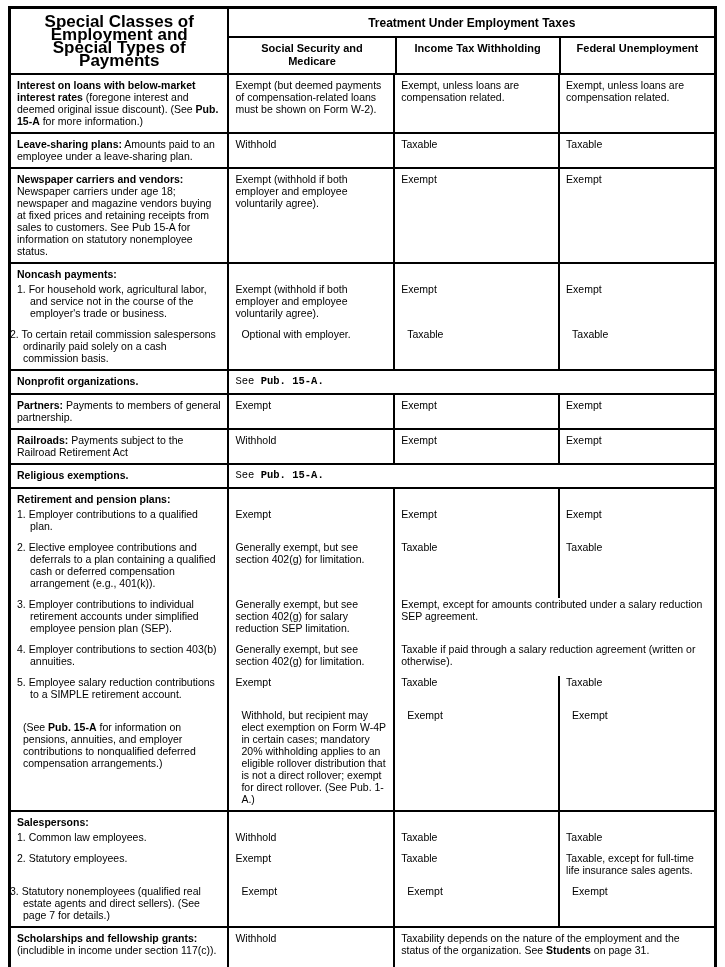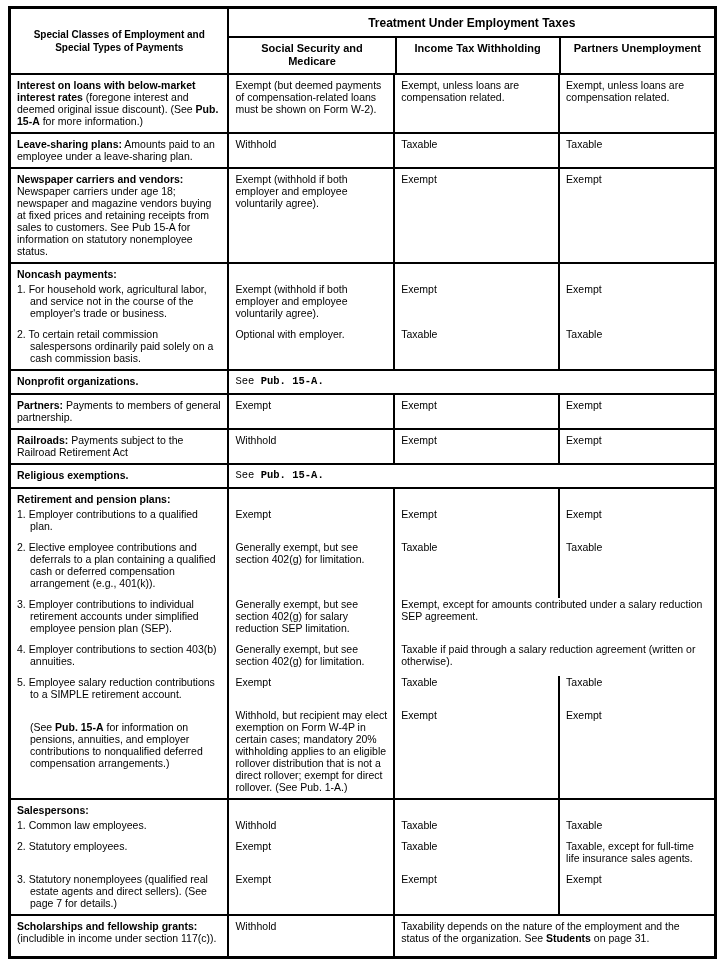--- a/index.html
+++ b/index.html
@@ -22,61 +22,61 @@
   .cell { border-left: 2px solid #000; padding: 4px 5px 5px 6px; }
   .c1 { border-left: none; }
   .bold, b { font-weight: bold; }
   .span24 { grid-column: 2 / 5; font-family: Liberation Mono, monospace; }
   .span34 { grid-column: 3 / 5; }
 
   
   .hdrrow { display: grid; grid-template-columns: 218fr 490fr; border-top: none; }
   .hc1 {
     display: flex; align-items: center; justify-content: center;
-    text-align: center; font-weight: bold; font-size: 10px; line-height: 13px;
+    text-align: center; font-weight: bold; font-size: 17px; line-height: 13px;
     padding: 4px 9px;
   }
   .hright { border-left: 2px solid #000; }
   .gtitle {
     text-align: center; font-weight: bold; font-size: 12px;
     padding: 8px 4px 7px 4px; border-bottom: 2px solid #000;
   }
   .subs { display: grid; grid-template-columns: 167fr 166fr 157fr; min-height: 32px; }
   .sub {
     border-left: 2px solid #000; text-align: center; font-weight: bold;
     font-size: 11px; line-height: 13px; padding: 4px 10px 5px 10px;
   }
   .sub:first-child { border-left: none; }
 
   
   .sechead { padding: 4px 5px 3px 6px; font-weight: bold; }
   .fill { padding: 0; }
   .icell { padding: 0 5px 9px 6px; }
-  .icell.last { padding-bottom: 5px; }
+  .icell.last { padding-bottom: 5px; padding-left: 12px; }
   .num { padding-left: 19px; text-indent: -13px; }
   .num p { margin: 0; }
   .inote { text-indent: 0; margin-top: 12px !important; }
 
   .h24 { min-height: 24px; }
   .h58 { min-height: 58px; }
   .h42 { min-height: 42px; }
 </style>
 </head>
 <body>
 
 <div class="tbl">
 
   <div class="trow hdrrow">
     <div class="hc1">Special Classes of Employment and Special Types of Payments</div>
     <div class="hright">
       <div class="gtitle">Treatment Under Employment Taxes</div>
       <div class="subs">
         <div class="sub">Social Security and Medicare</div>
         <div class="sub">Income Tax Withholding</div>
-        <div class="sub">Partners Unemployment</div>
+        <div class="sub">Federal Unemployment</div>
       </div>
     </div>
   </div>
 
   <div class="trow h58">
     <div class="cell c1"><b>Interest on loans with below-market interest rates</b><span> (foregone interest and deemed original issue discount). (See </span><b>Pub. 15-A</b><span> for more information.)</span></div>
     <div class="cell">Exempt (but deemed payments of compensation-related loans must be shown on Form W-2).</div>
     <div class="cell">Exempt, unless loans are compensation related.</div>
     <div class="cell">Exempt, unless loans are compensation related.</div>
   </div>

